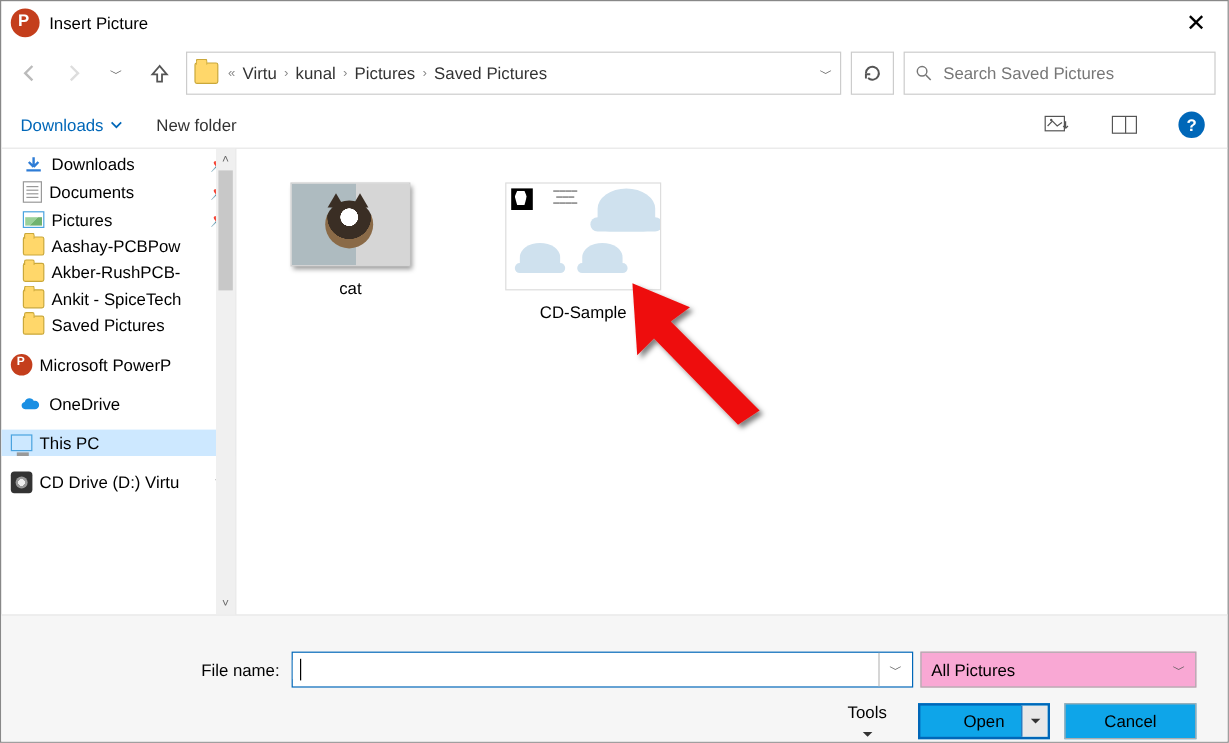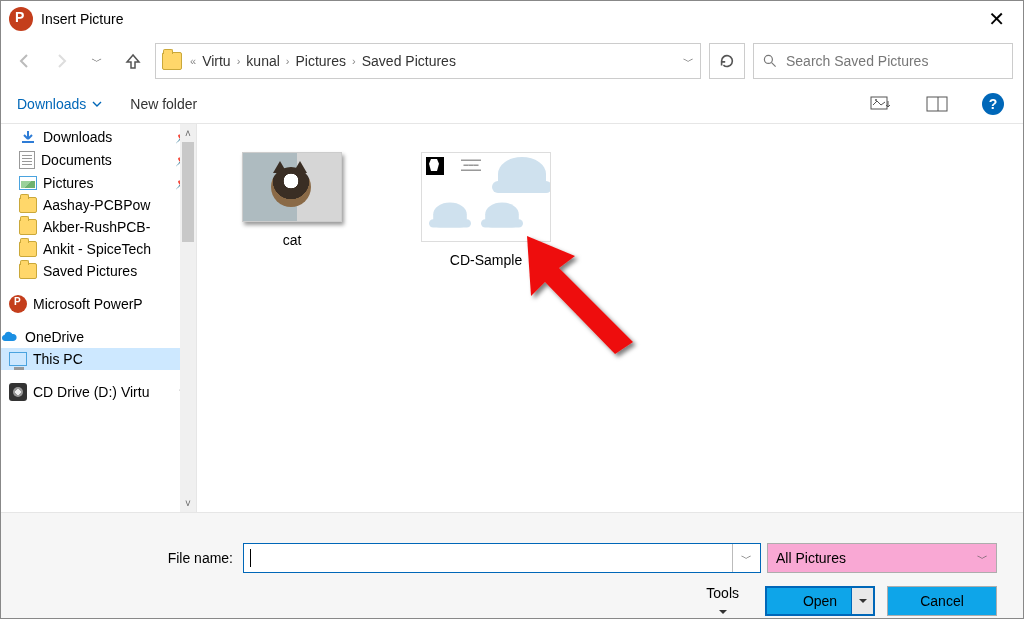--- a/index.html
+++ b/index.html
@@ -221,29 +221,29 @@
         <span>Ankit - SpiceTech</span>
       </div>
       <div class="node">
         <span class="ficon"></span>
         <span>Saved Pictures</span>
       </div>
       <div class="node" style="margin-top:10px;padding-left:8px;">
         <span class="ppt-icon"></span>
         <span>Microsoft PowerP</span>
       </div>
-      <div class="node" style="margin-top:10px;padding-left:0;">
+      <div class="node" style="margin-top:10px;padding-left:16px;">
         <span class="onedrive-icon">
             <svg viewBox="0 0 18 14">
               <path d="M4 11c-2 0-3-1.4-3-3 0-1.5 1-2.7 2.5-2.9C4 3 5.6 1.8 7.6 1.8c1.6 0 3 .9 3.6 2.3.3-.1.7-.1 1-.1 1.9 0 3.4 1.5 3.4 3.5S14 11 12 11H4z" fill="#1a8fe3"></path>
             </svg>
           </span>
         <span>OneDrive</span>
       </div>
-      <div class="node selected" style="padding-left:8px;">
+      <div class="node selected" style="margin-top:10px;padding-left:8px;">
         <span class="pc-icon"></span>
         <span>This PC</span>
       </div>
       <div class="node" style="margin-top:10px;padding-left:8px;">
         <span class="cd-icon"></span>
         <span>CD Drive (D:) Virtu</span>
         <span class="chev" style="margin-left:auto;">﹀</span>
       </div>
     </div>
     <div class="sb-scroll">

